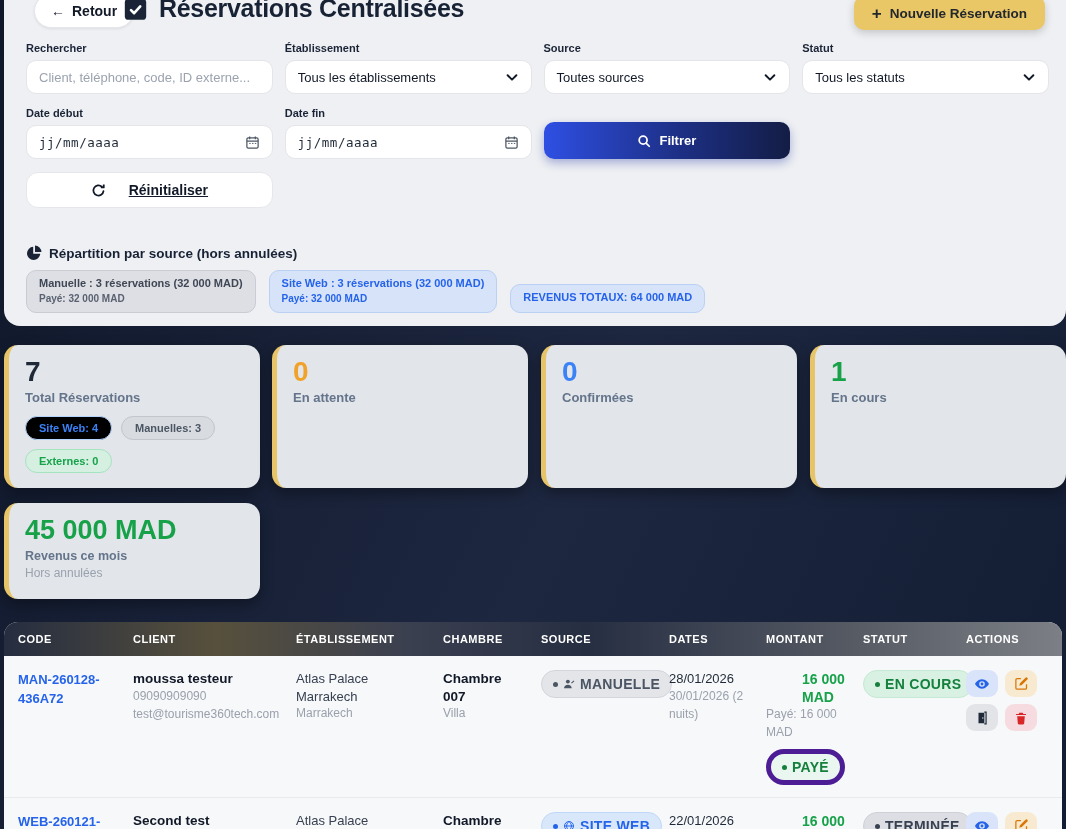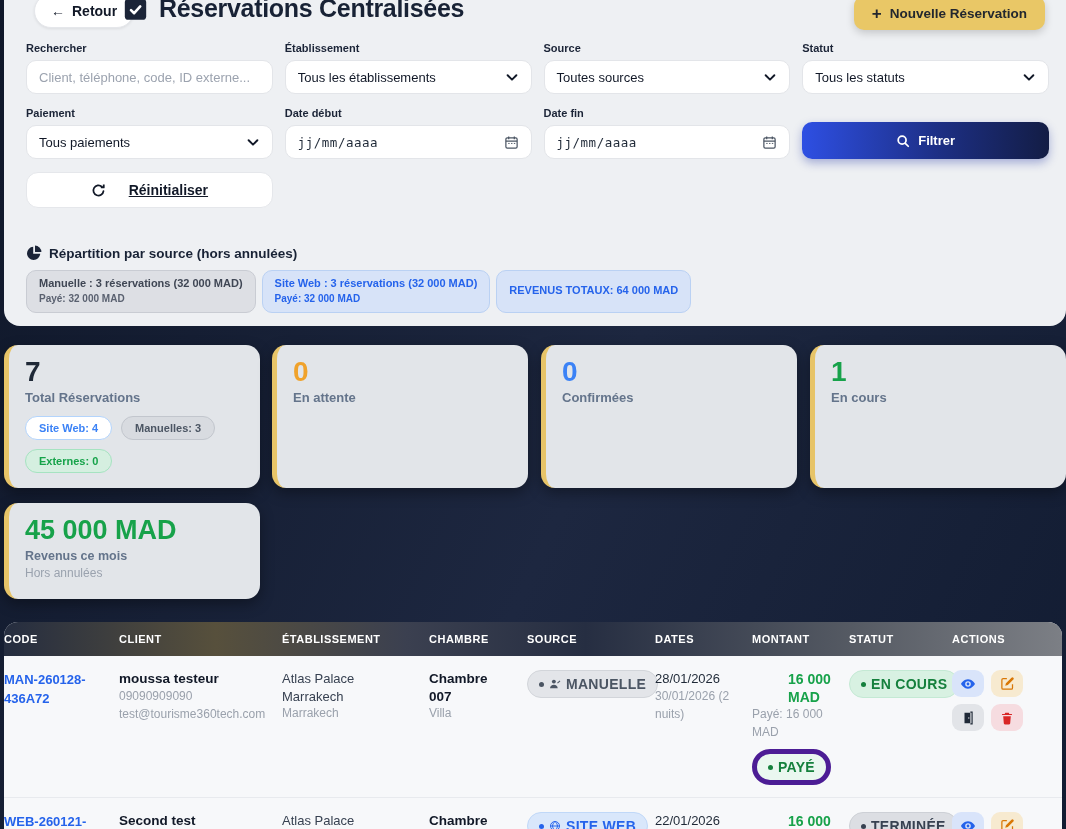--- a/index.html
+++ b/index.html
@@ -62,21 +62,21 @@
   }
   .reset-btn {
     grid-column:1; height:36px; background:#fff; border:1px solid #e5e7eb; border-radius:12px;
     font-weight:bold; font-size:14px; color:#111827; text-decoration:underline; cursor:pointer;
     display:flex; align-items:center; justify-content:center; gap:23px;
     font-family:"Liberation Sans", sans-serif;
   }
 
   .repartition { position:absolute; left:22px; top:245px; }
   .rep-title { display:flex; align-items:center; gap:7px; font-size:13.5px; font-weight:bold; color:#182235; }
-  .rep-chips { display:flex; gap:6px; margin-top:9px; }
+  .rep-chips { display:flex; gap:13px; margin-top:9px;align-items:flex-end; }
   .chip { border-radius:10px; padding:5px 12px 6px; }
   .chip .l1 { font-size:11px; font-weight:bold; line-height:1.45; }
   .chip .l2 { font-size:10px; font-weight:bold; line-height:1.4; }
   .chip-gray { background:#dddfe4; border:1px solid #c9ccd3; color:#3f4654; }
   .chip-gray .l2 { color:#5a6170; }
   .chip-blue { background:#d7e3f8; border:1px solid #bad1f3; color:#2563eb; }
   .chip-center { display:flex; align-items:center; }
 
   
   .card {
@@ -84,35 +84,35 @@
     border-left:5px solid #e7c468; box-shadow:0 5px 14px rgba(0,0,0,.35);
     padding:11px 16px;
   }
   .stat-card { top:345px; width:256px; height:143px; }
   .stat-num { font-size:28px; font-weight:bold; line-height:1.15; }
   .num-dark { color:#1f2937; } .num-orange { color:#f0a22b; }
   .num-blue { color:#3b82f6; } .num-green { color:#17a24a; }
   .stat-label { font-size:13px; font-weight:bold; color:#64748b; margin-top:2px; }
   .stat-chips { margin-top:11px; display:flex; flex-wrap:wrap; gap:9px; width:200px; }
   .stat-chip { font-size:11px; font-weight:bold; padding:5px 13px; border-radius:999px; }
-  .sc-blue { background:#ffffff; border:1px solid #b3d4fc; color:#3b82f6; }
+  .sc-blue { background:#000000; border:1px solid #b3d4fc; color:#3b82f6; }
   .sc-gray { background:#d8dbe0; border:1px solid #c2c6cd; color:#4b5563; }
   .sc-green { background:#d5efe0; border:1px solid #a6e3c1; color:#16a34a; }
 
   .revenue-card { top:503px; left:4px; width:256px; height:96px; }
   .rev-value { font-size:27px; font-weight:bold; color:#17a24a; line-height:1.2; }
   .rev-label { font-size:12.5px; font-weight:bold; color:#64748b; margin-top:3px; }
   .rev-sub { font-size:12px; color:#9aa2ae; margin-top:3px; }
 
   
   .table-wrap {
     position:absolute; left:4px; top:622px; width:1058px; height:207px;
     background:#f7f8fa; border-radius:14px 14px 0 0; overflow:hidden;
   }
-  .tgrid { display:grid; grid-template-columns:115px 163px 147px 98px 128px 97px 97px 103px 96px; }
+  .tgrid { display:grid; grid-template-columns:115px 163px 147px 98px 128px 97px 97px 103px 96px; padding-left:14px; }
   .thead {
     height:34px; align-items:center;
     background:linear-gradient(90deg,#252d40 0%,#57503c 20%,#3b4050 38%,#262e42 55%,#555a63 80%,#7c7f85 100%);
   }
   .th { color:#fff; font-size:11px; font-weight:bold; letter-spacing:.5px; }
   .trow { padding-top:14px; padding-bottom:12px; border-bottom:1px solid #e8eaee; align-items:start; }
   .td { padding-right:12px; }
   .code { color:#2563eb; font-weight:bold; font-size:13px; line-height:1.4; }
   .cname { font-weight:bold; font-size:13.5px; color:#111827; line-height:1.35; }
   .muted { color:#9aa1ac; font-size:12px; line-height:1.45; }
@@ -208,31 +208,20 @@
       <div class="control">
         <span>Tous les statuts</span>
         <span>
           <svg width="14" height="14" viewBox="0 0 16 16">
               <path d="M3 6l5 5 5-5" fill="none" stroke="#111827" stroke-width="2.2" stroke-linecap="round" stroke-linejoin="round"></path>
             </svg>
         </span>
       </div>
     </div>
 
-    <div class="fgroup">
-      <label>Paiement</label>
-      <div class="control">
-        <span>Tous paiements</span>
-        <span>
-          <svg width="14" height="14" viewBox="0 0 16 16">
-              <path d="M3 6l5 5 5-5" fill="none" stroke="#111827" stroke-width="2.2" stroke-linecap="round" stroke-linejoin="round"></path>
-            </svg>
-        </span>
-      </div>
-    </div>
 
     <div class="fgroup">
       <label>Date début</label>
       <div class="control">
         <span class="date-text">jj/mm/aaaa</span>
         <span>
           <svg width="15" height="15" viewBox="0 0 16 16" fill="none" stroke="#4b5563" stroke-width="1.3">
               <rect x="2" y="3" width="12" height="11" rx="1.5"></rect>
               <path d="M2 6.5h12M5 1.5v3M11 1.5v3"></path>
               <path d="M4.5 9h1.5M7.5 9h1.5M10.5 9h1.5" stroke-width="1"></path>

